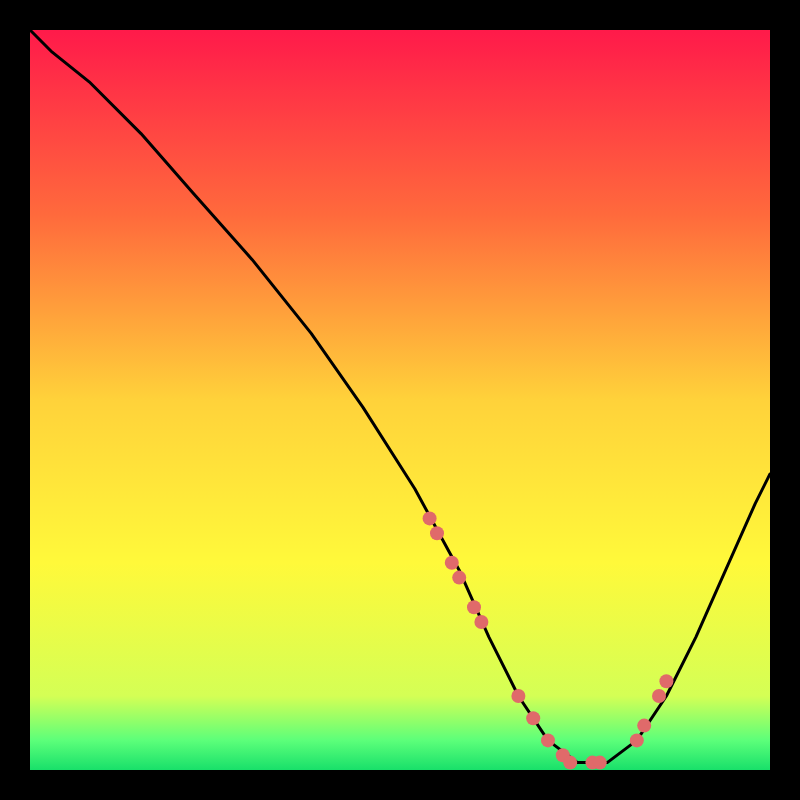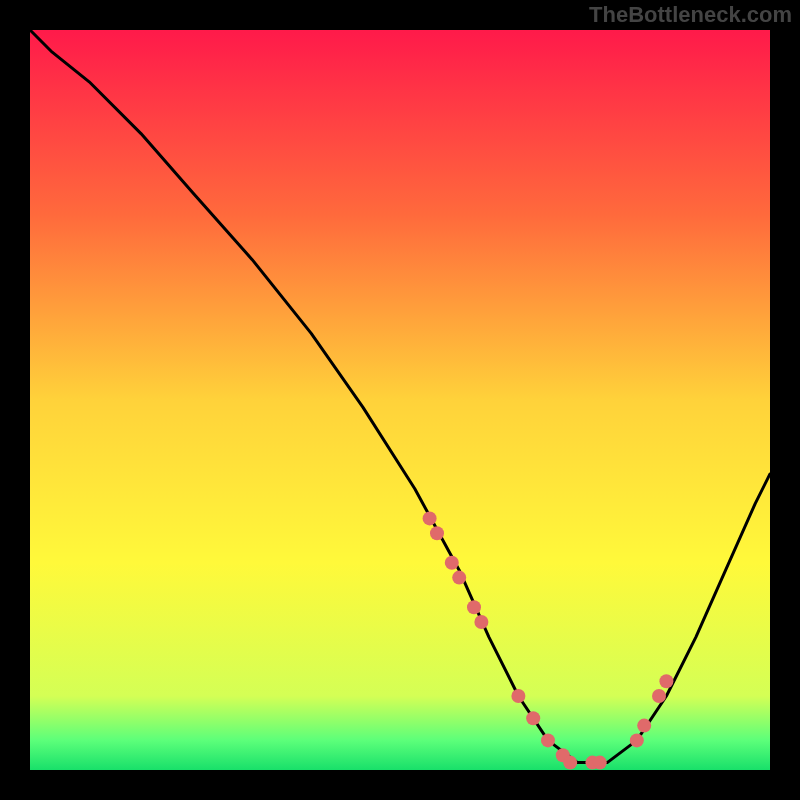--- a/index.html
+++ b/index.html
@@ -31,21 +31,20 @@
     left: 30px;
     top: 30px;
     width: 740px;
     height: 740px;
   }
 </style>
 </head>
 <body>
 <div class="frame">
 
-  <div class="watermark">TheBottleneck.com</div>
 
   <svg class="plot" viewBox="0 0 740 740" preserveAspectRatio="none">
     <defs>
       <linearGradient id="bg-grad" x1="0" y1="0" x2="0" y2="1">
         <stop offset="0%" stop-color="#ff1a4a"></stop>
         <stop offset="25%" stop-color="#ff6a3c"></stop>
         <stop offset="50%" stop-color="#ffd23a"></stop>
         <stop offset="72%" stop-color="#fff93a"></stop>
         <stop offset="90%" stop-color="#d4ff55"></stop>
         <stop offset="96%" stop-color="#5cff7a"></stop>

